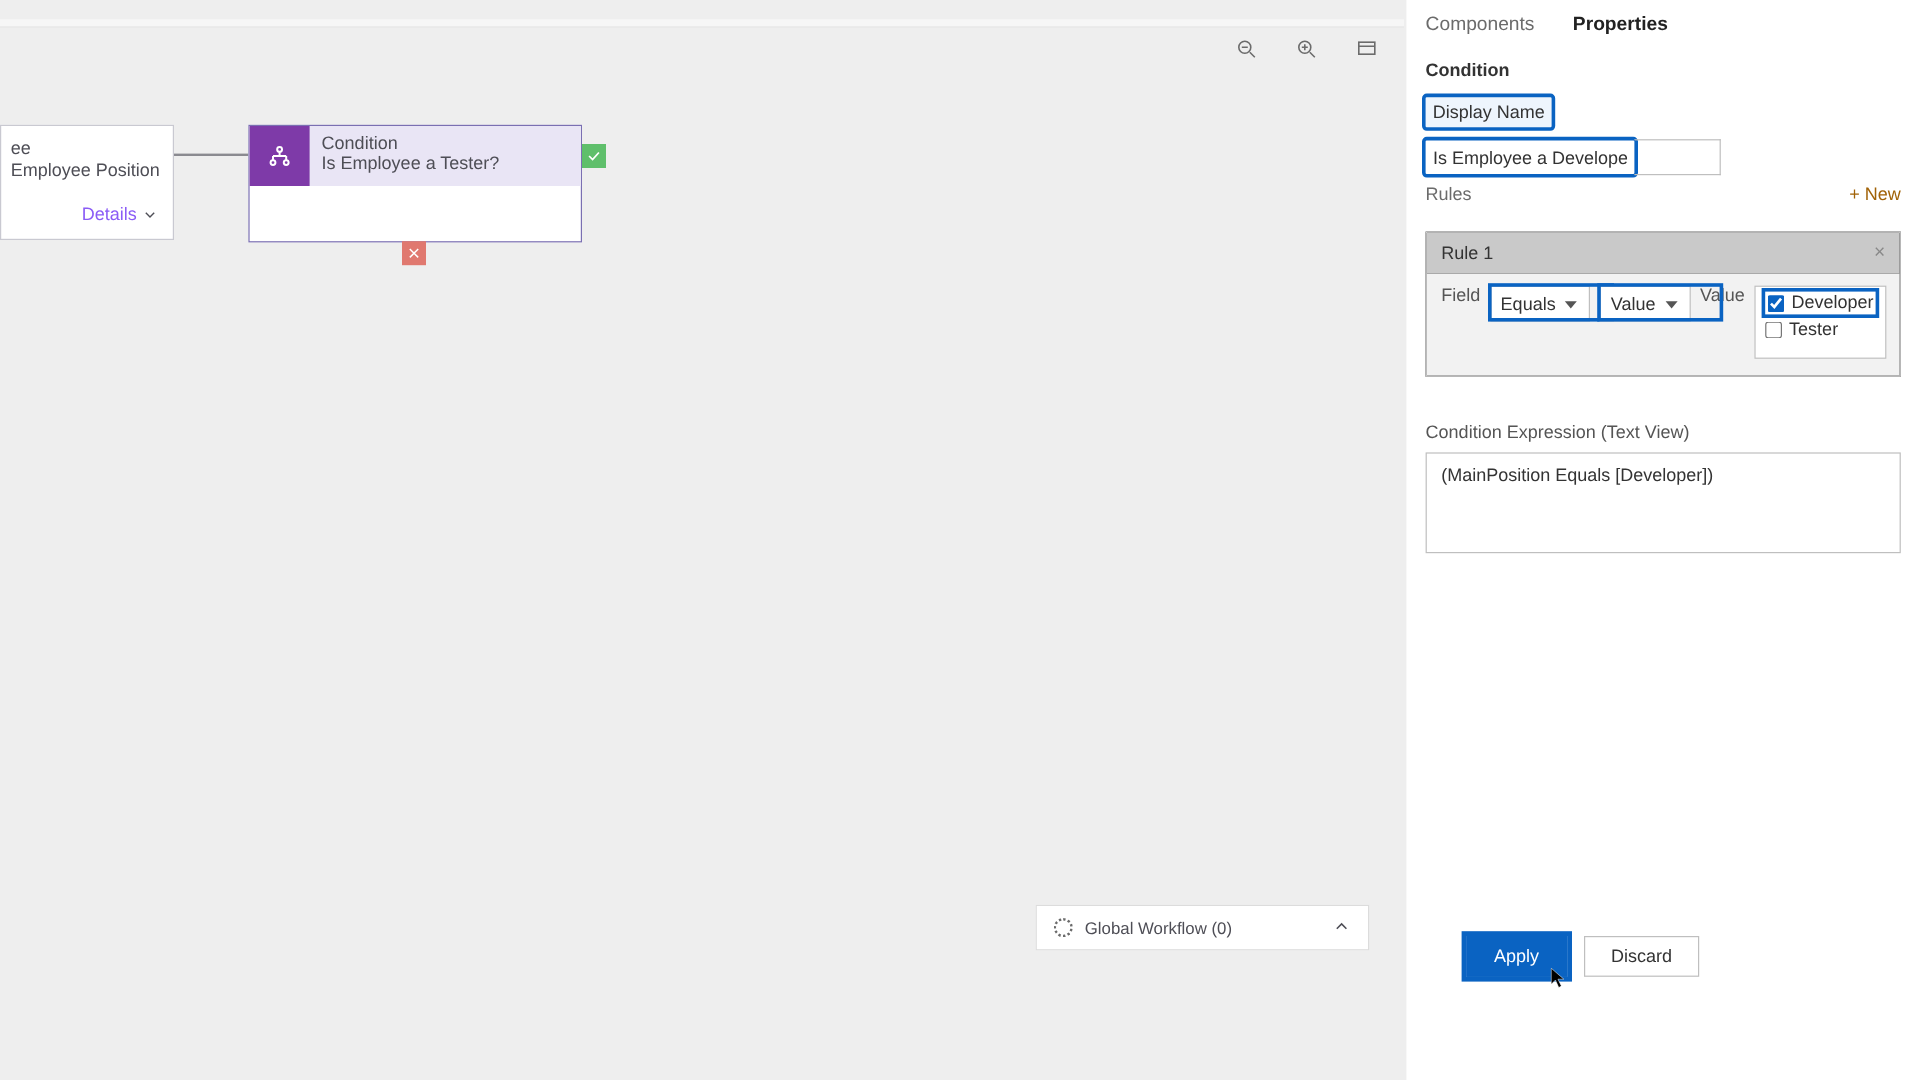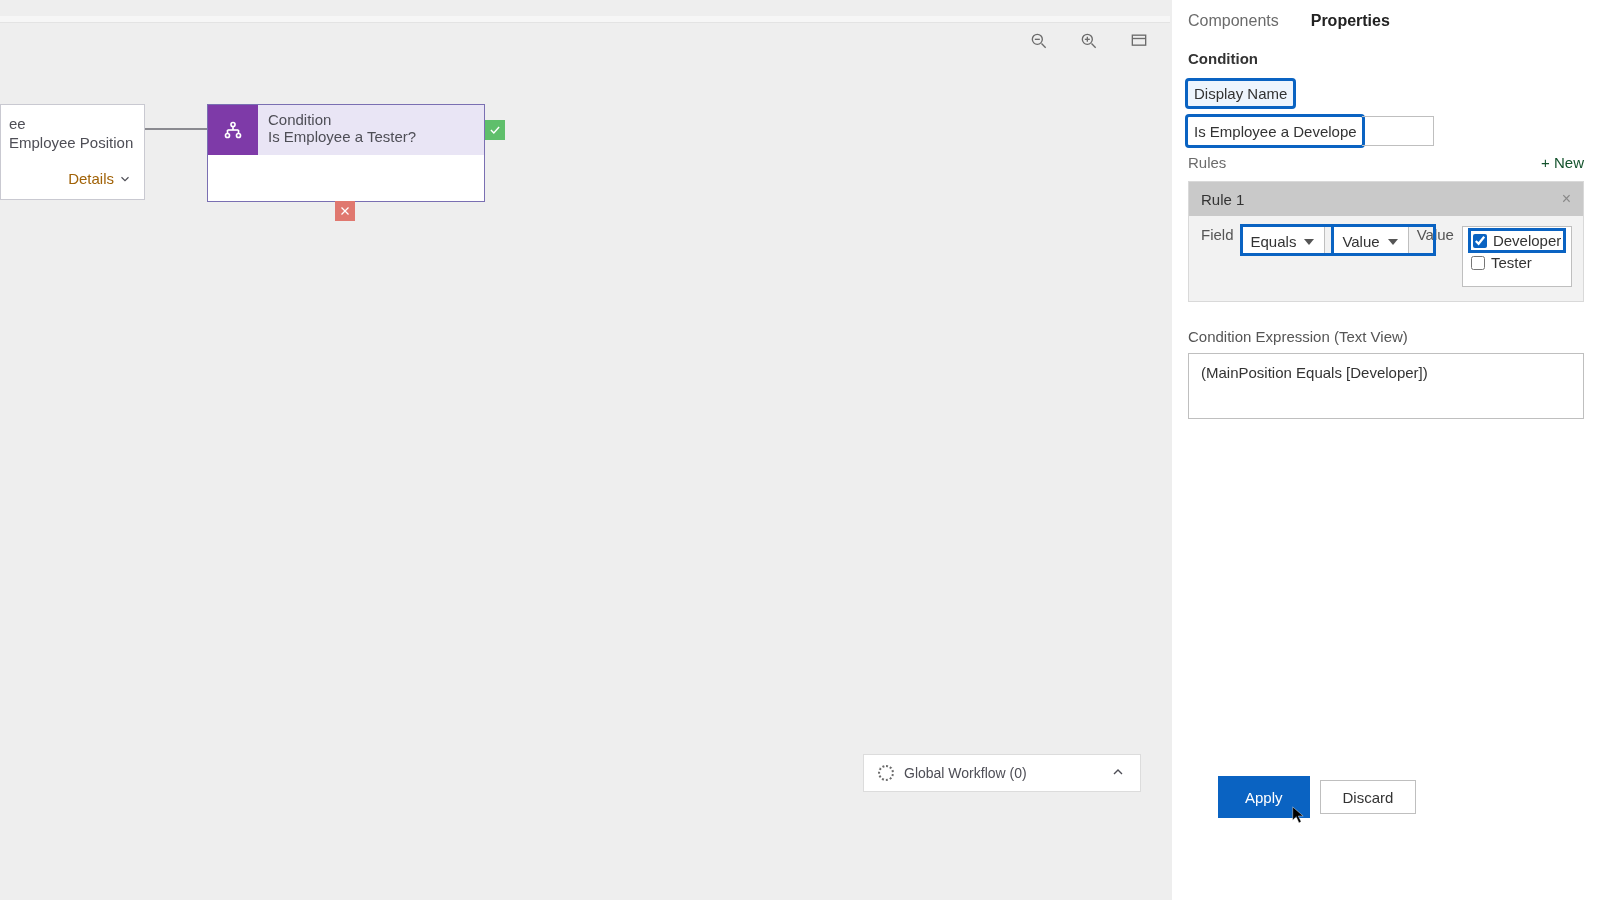--- a/index.html
+++ b/index.html
@@ -40,21 +40,21 @@
   width: 145px; height: 96px;
   background: #fff;
   border: 1px solid #c9c9d1;
   display: flex; flex-direction: column;
 }
 .node-left .title-area { padding: 10px 8px 6px 8px; color: #4e4e56; font-size: 15px; line-height: 1.25; }
 .node-left .details-row {
   margin-top: auto;
   padding: 10px 12px 12px 0;
   text-align: left;
-  color: #a16207;
+  color: #8b5cf6;
   font-size: 15px;
   display: flex; justify-content: flex-end; align-items: center; gap: 4px;
 }
 .node-left .details-row svg { stroke: #4e4e56; fill: none; stroke-width: 2; }
 
 
 .connector {
   position: absolute;
   left: 145px; top: 112px;
   width: 62px; height: 2px;
@@ -183,24 +183,24 @@
 }
 .dn-input-box {
   padding: 2px;
 }
 
 .rules-head {
   display: flex; justify-content: space-between; align-items: flex-end;
   padding: 8px 16px 6px 16px;
   color: #6b6b6b; font-size: 15px;
 }
-.rules-head .new { color: #14532d; font-size: 15px; cursor: pointer; }
+.rules-head .new { color: #a16207; font-size: 15px; cursor: pointer; }
 
 .rule-box {
-  margin: 4px 16px;
+  margin: 16px 16px;
   border: 1px solid #d9d9d9;
   background: #000000;
 }
 .rule-title {
   background: #c9c9c9;
   padding: 8px 12px;
   font-size: 15px;
   color: #333;
   display: flex; justify-content: space-between; align-items: center;
 }
@@ -253,21 +253,21 @@
 .value-row.hlrow { outline: 3px solid #0a63c2; padding: 1px 2px; width: max-content; }
 
 .expr-label {
   padding: 22px 16px 8px 16px;
   color: #555; font-size: 15px;
 }
 .expr-box {
   margin: 0 16px;
   border: 1px solid #bfbfbf;
   background: #fff;
-  height: 66px;
+  height: 84px;
   padding: 10px 12px;
   font-size: 15px;
   color: #333;
 }
 
 .btn-row {
   position: absolute;
   bottom: 86px;
   left: 0; right: 0;
   display: flex; gap: 14px;

